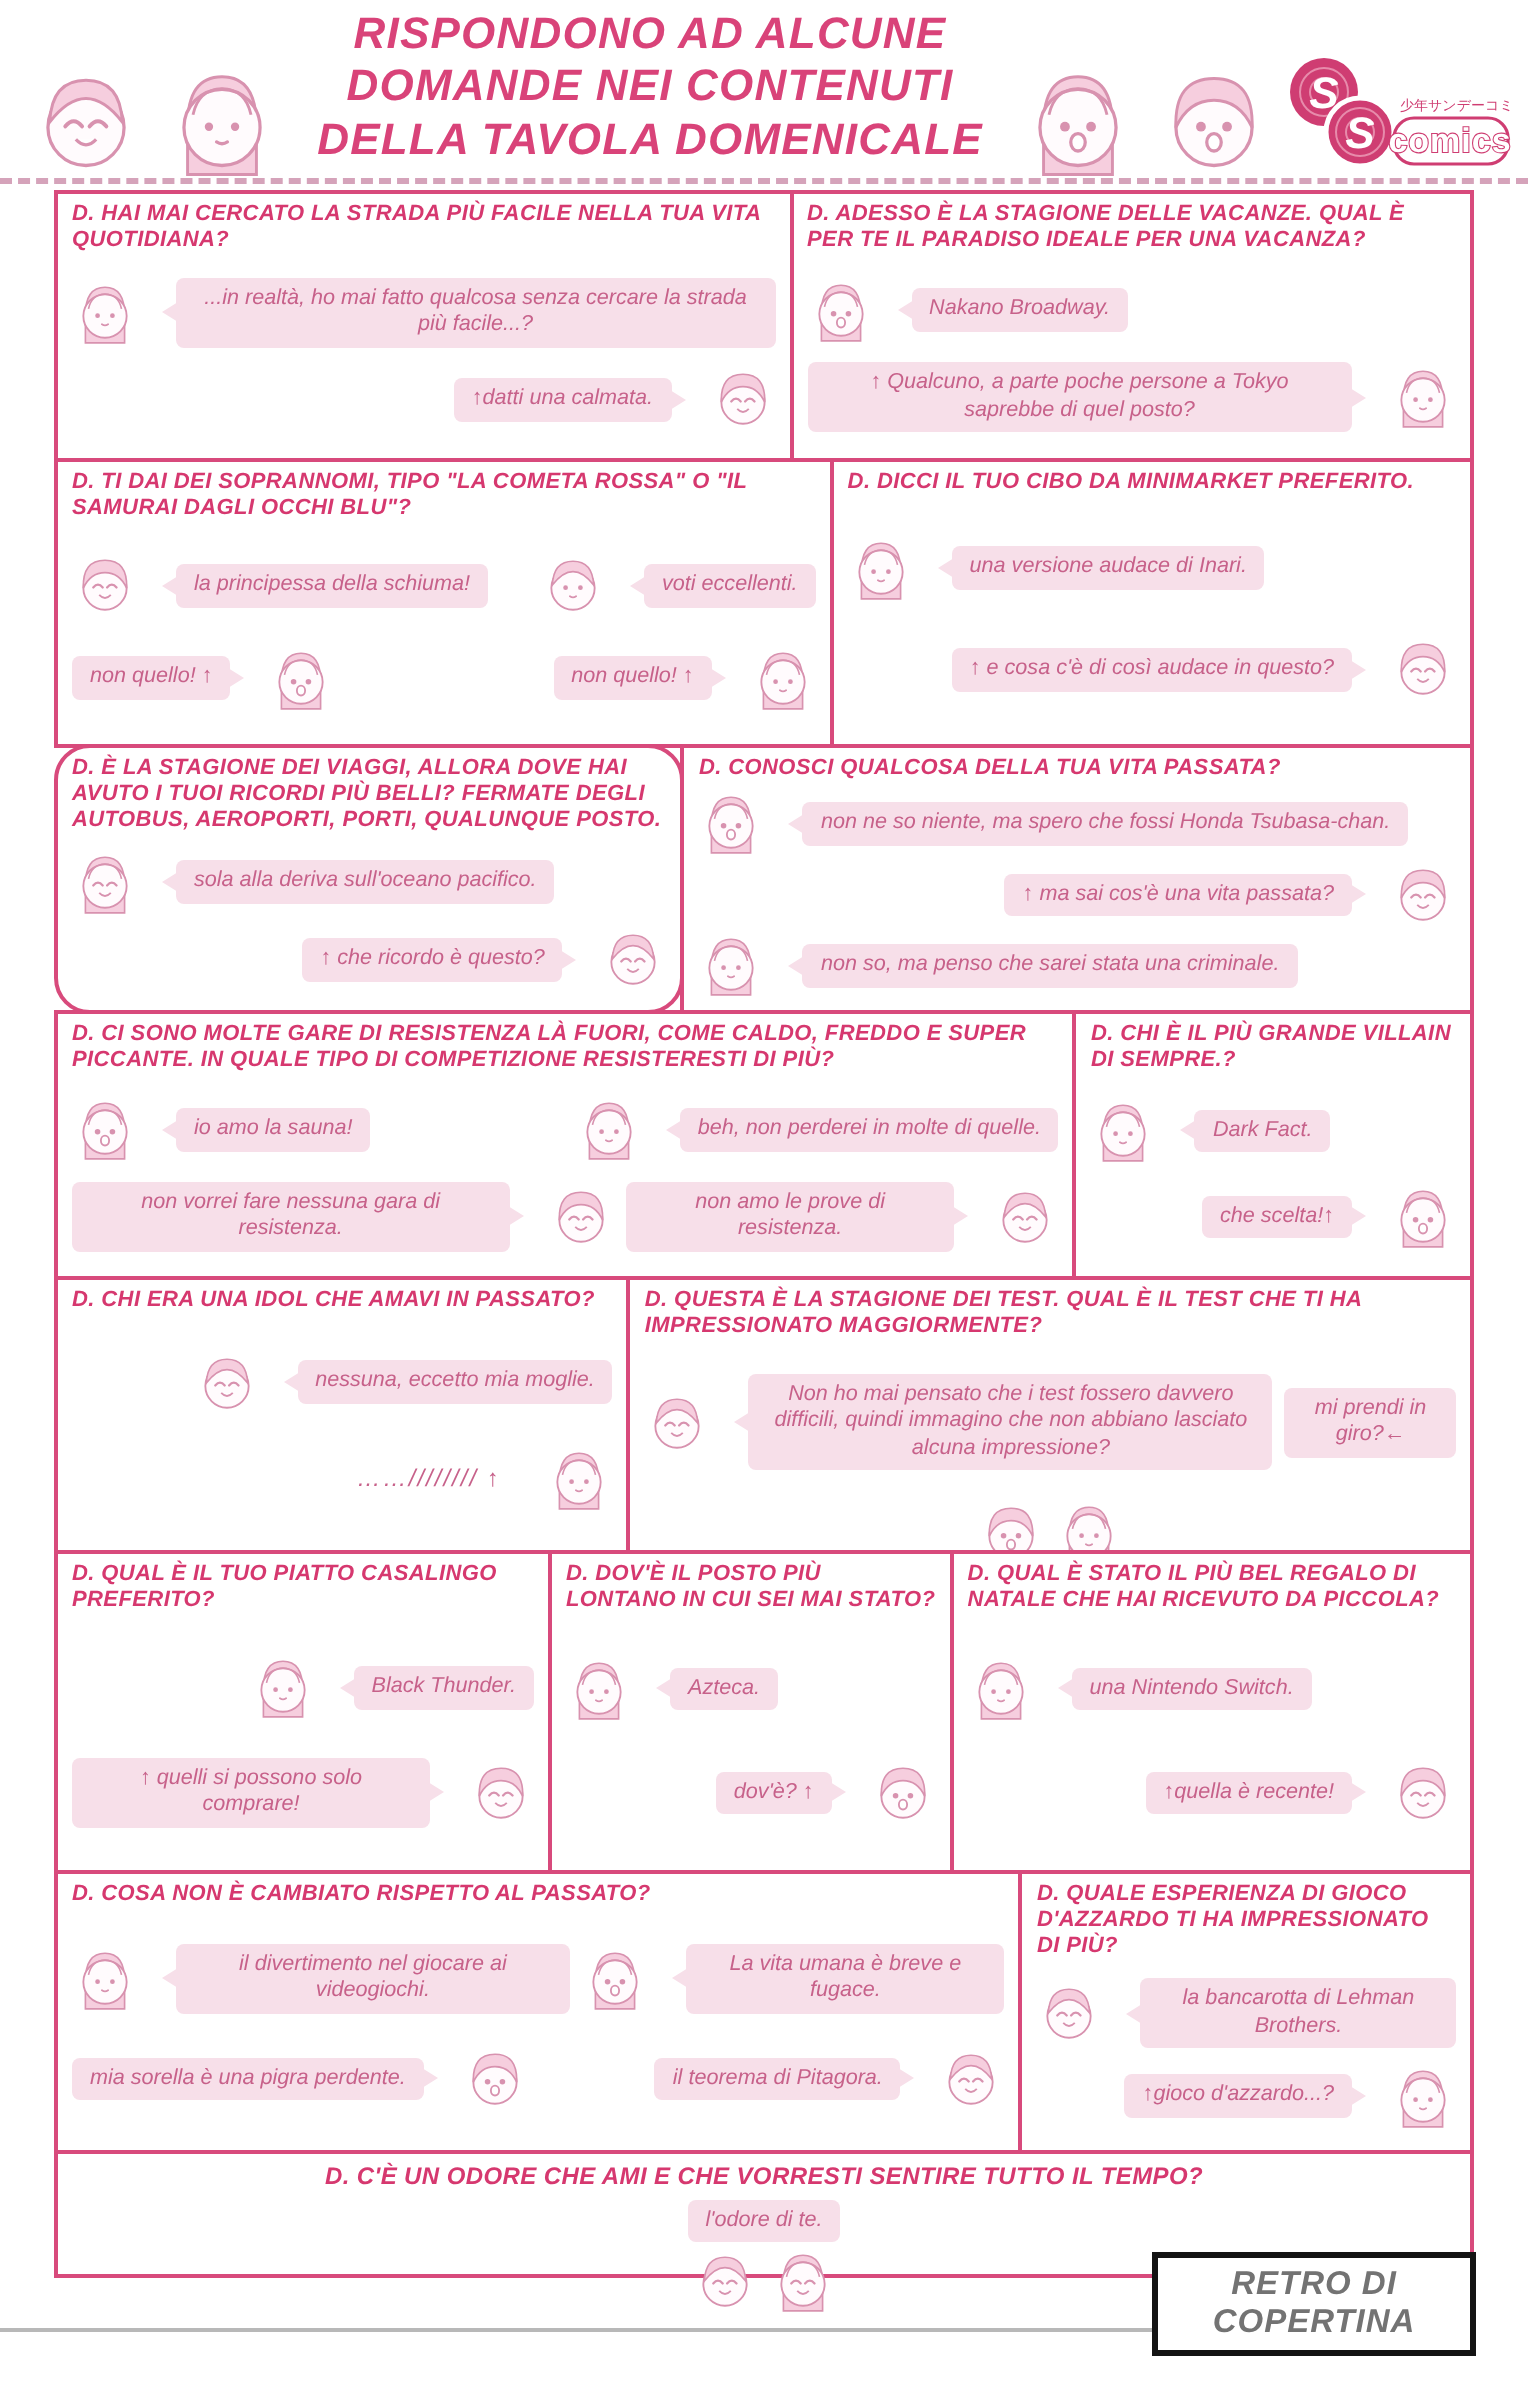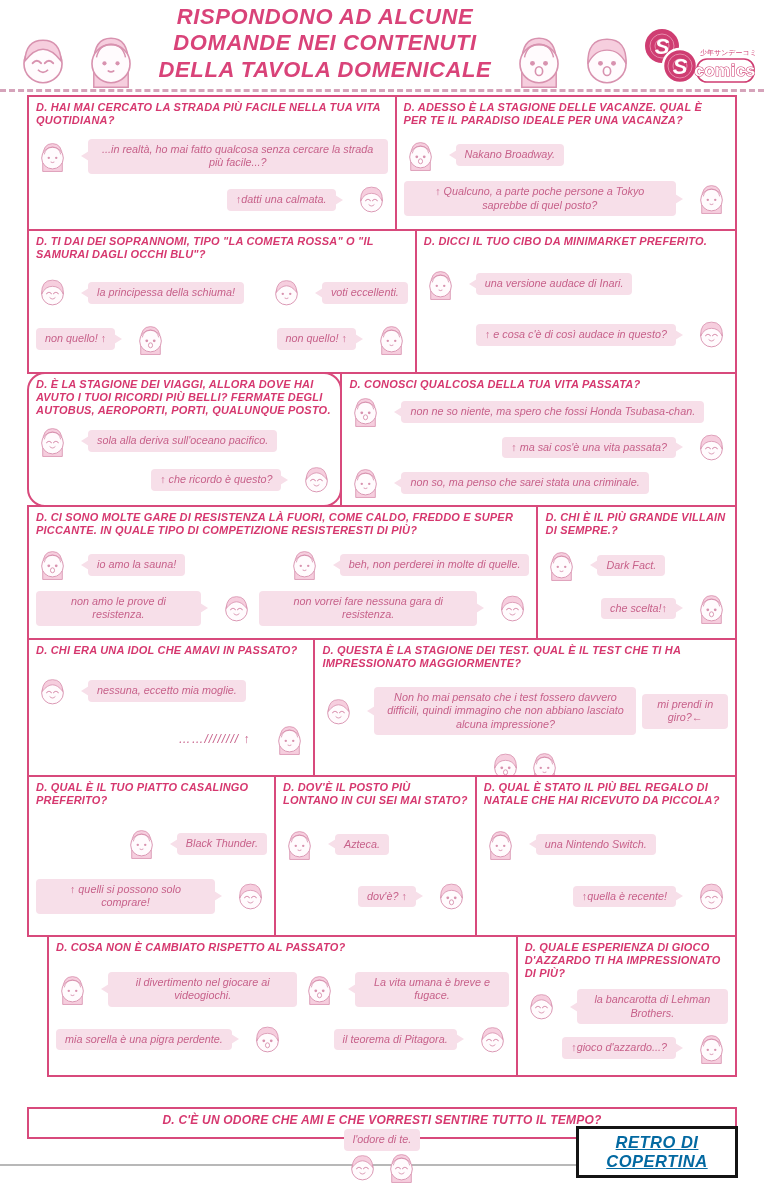--- a/index.html
+++ b/index.html
@@ -31,22 +31,22 @@
     padding:4px 9px;border-radius:4px;text-align:center;position:relative;max-width:340px;
   }
   .bubble.plain{background:transparent;padding:2px 4px;font-size:12px;letter-spacing:1px}
   .tail-left::before{content:"";position:absolute;left:-7px;top:50%;margin-top:-5px;border-style:solid;border-width:5px 8px 5px 0;border-color:transparent #f7dfe9 transparent transparent}
   .tail-right::after{content:"";position:absolute;right:-7px;top:50%;margin-top:-5px;border-style:solid;border-width:5px 0 5px 8px;border-color:transparent transparent transparent #f7dfe9}
   .faces-only{margin-bottom:-26px;position:relative;z-index:2}
   
   .gray-line{position:absolute;top:1164px;left:0;width:579px;height:2px;background:#b8b8b8}
   .retro{
     position:absolute;right:26px;top:1126px;width:162px;border:3px solid #141414;background:#fff;
-    color:#0369a1;font-weight:bold;font-style:italic;font-size:16.5px;line-height:1.15;
-    text-align:center;padding:4px 2px;box-sizing:border-box;letter-spacing:.5px;text-decoration:underline;
+    color:#737373;font-weight:bold;font-style:italic;font-size:16.5px;line-height:1.15;
+    text-align:center;padding:4px 2px;box-sizing:border-box;letter-spacing:.5px;
   }
 </style>
 </head>
 <body>
 
 <div class="header">
   <div class="hfaces">
       <span class="avatar"><svg width="58" height="58" viewBox="0 0 32 32">
           <circle cx="16" cy="17.5" r="10.5" fill="#fffbfd" stroke="#d892af" stroke-width="0.9"></circle>
           <path d="M6 16 Q6.5 4.5 16 4.5 Q25.5 4.5 26 16 Q21 9.5 16 9.5 Q11 9.5 6 16 Z" fill="#f6cede" stroke="#d892af" stroke-width="0.8"></path>
@@ -342,33 +342,33 @@
                   <path d="M8 14 Q9.5 7 16 6.8 Q22.5 7 24 14" fill="none" stroke="#d892af" stroke-width="0.8"></path>
                   <circle cx="12.4" cy="17.3" r="1.15" fill="#d892af"></circle>
                   <circle cx="19.6" cy="17.3" r="1.15" fill="#d892af"></circle>
                   <path d="M14.5 21.5 q1.5 1 3 0" fill="none" stroke="#d892af" stroke-width="0.9" stroke-linecap="round"></path>
                 </svg></span>
               <span class="bubble tail-left">beh, non perderei in molte di quelle.</span>
             </div>
           </div>
           <div class="bline" style="justify-content: space-between;">
             <div class="cell">
+              <span class="bubble tail-right">non vorrei fare nessuna gara di resistenza.</span>
+              <span class="avatar"><svg width="33" height="33" viewBox="0 0 32 32">
+                  <circle cx="16" cy="17.5" r="10.5" fill="#fffbfd" stroke="#d892af" stroke-width="0.9"></circle>
+                  <path d="M5.5 17.5 Q5 4 16 4 Q27 4 26.5 17.5 Q23 10 16 10 Q9 10 5.5 17.5 Z" fill="#f6cede" stroke="#d892af" stroke-width="0.8"></path>
+                  <path d="M10.3 17.2 q2.3 -2.8 4.6 0 M17 17.2 q2.3 -2.8 4.6 0" fill="none" stroke="#d892af" stroke-width="1.1" stroke-linecap="round"></path>
+                  <path d="M13.2 20.8 q2.8 3 5.6 0" fill="#ffffff" stroke="#d892af" stroke-width="0.9"></path>
+                </svg></span>
+            </div>
+            <div class="cell">
               <span class="bubble tail-right">non amo le prove di resistenza.</span>
               <span class="avatar"><svg width="33" height="33" viewBox="0 0 32 32">
                   <circle cx="16" cy="17.5" r="10.5" fill="#fffbfd" stroke="#d892af" stroke-width="0.9"></circle>
                   <path d="M6 16 Q6.5 4.5 16 4.5 Q25.5 4.5 26 16 Q21 9.5 16 9.5 Q11 9.5 6 16 Z" fill="#f6cede" stroke="#d892af" stroke-width="0.8"></path>
-                  <path d="M10.3 17.2 q2.3 -2.8 4.6 0 M17 17.2 q2.3 -2.8 4.6 0" fill="none" stroke="#d892af" stroke-width="1.1" stroke-linecap="round"></path>
-                  <path d="M13.2 20.8 q2.8 3 5.6 0" fill="#ffffff" stroke="#d892af" stroke-width="0.9"></path>
-                </svg></span>
-            </div>
-            <div class="cell">
-              <span class="bubble tail-right">non vorrei fare nessuna gara di resistenza.</span>
-              <span class="avatar"><svg width="33" height="33" viewBox="0 0 32 32">
-                  <circle cx="16" cy="17.5" r="10.5" fill="#fffbfd" stroke="#d892af" stroke-width="0.9"></circle>
-                  <path d="M5.5 17.5 Q5 4 16 4 Q27 4 26.5 17.5 Q23 10 16 10 Q9 10 5.5 17.5 Z" fill="#f6cede" stroke="#d892af" stroke-width="0.8"></path>
                   <path d="M10.3 17.2 q2.3 -2.8 4.6 0 M17 17.2 q2.3 -2.8 4.6 0" fill="none" stroke="#d892af" stroke-width="1.1" stroke-linecap="round"></path>
                   <path d="M13.2 20.8 q2.8 3 5.6 0" fill="#ffffff" stroke="#d892af" stroke-width="0.9"></path>
                 </svg></span>
             </div>
           </div>
         </div>
       </section>
       <section class="panel" style="flex: 27 1 0%;">
         <div class="q">D. CHI È IL PIÙ GRANDE VILLAIN DI SEMPRE.?</div>
         <div class="pbody">
@@ -398,21 +398,21 @@
                 </svg></span>
             </div>
           </div>
         </div>
       </section>
     </div>
     <div class="prow" style="height: 139px;">
       <section class="panel" style="flex: 40 1 0%;">
         <div class="q">D. CHI ERA UNA IDOL CHE AMAVI IN PASSATO?</div>
         <div class="pbody">
-          <div class="bline" style="justify-content: flex-start;">
+          <div class="bline" style="justify-content: flex-end;">
             <div class="cell">
               <span class="avatar"><svg width="33" height="33" viewBox="0 0 32 32">
                   <circle cx="16" cy="17.5" r="10.5" fill="#fffbfd" stroke="#d892af" stroke-width="0.9"></circle>
                   <path d="M6 16 Q6.5 4.5 16 4.5 Q25.5 4.5 26 16 Q21 9.5 16 9.5 Q11 9.5 6 16 Z" fill="#f6cede" stroke="#d892af" stroke-width="0.8"></path>
                   <path d="M10.3 17.2 q2.3 -2.8 4.6 0 M17 17.2 q2.3 -2.8 4.6 0" fill="none" stroke="#d892af" stroke-width="1.1" stroke-linecap="round"></path>
                   <path d="M13.2 20.8 q2.8 3 5.6 0" fill="#ffffff" stroke="#d892af" stroke-width="0.9"></path>
                 </svg></span>
               <span class="bubble tail-left">nessuna, eccetto mia moglie.</span>
             </div>
           </div>
@@ -555,21 +555,21 @@
                   <circle cx="16" cy="17.5" r="10.5" fill="#fffbfd" stroke="#d892af" stroke-width="0.9"></circle>
                   <path d="M5.5 17.5 Q5 4 16 4 Q27 4 26.5 17.5 Q23 10 16 10 Q9 10 5.5 17.5 Z" fill="#f6cede" stroke="#d892af" stroke-width="0.8"></path>
                   <path d="M10.3 17.2 q2.3 -2.8 4.6 0 M17 17.2 q2.3 -2.8 4.6 0" fill="none" stroke="#d892af" stroke-width="1.1" stroke-linecap="round"></path>
                   <path d="M13.2 20.8 q2.8 3 5.6 0" fill="#ffffff" stroke="#d892af" stroke-width="0.9"></path>
                 </svg></span>
             </div>
           </div>
         </div>
       </section>
     </div>
-    <div class="prow" style="height: 142px; margin-left: 20px;">
+    <div class="prow" style="height: 142px;">
       <section class="panel" style="flex: 69 1 0%;">
         <div class="q">D. COSA NON È CAMBIATO RISPETTO AL PASSATO?</div>
         <div class="pbody">
           <div class="bline" style="justify-content: space-between;">
             <div class="cell">
               <span class="avatar"><svg width="33" height="33" viewBox="0 0 32 32">
                   <path d="M6.5 17 Q6.5 3.5 16 3.5 Q25.5 3.5 25.5 17 L25.5 30.5 L6.5 30.5 Z" fill="#f6cede" stroke="#d892af" stroke-width="0.8"></path>
                   <circle cx="16" cy="17.5" r="10.5" fill="#fffbfd" stroke="#d892af" stroke-width="0.9"></circle>
                   <path d="M8 14 Q9.5 7 16 6.8 Q22.5 7 24 14" fill="none" stroke="#d892af" stroke-width="0.8"></path>
                   <circle cx="12.4" cy="17.3" r="1.15" fill="#d892af"></circle>
@@ -637,21 +637,21 @@
                   <circle cx="12.4" cy="17.3" r="1.15" fill="#d892af"></circle>
                   <circle cx="19.6" cy="17.3" r="1.15" fill="#d892af"></circle>
                   <path d="M14.5 21.5 q1.5 1 3 0" fill="none" stroke="#d892af" stroke-width="0.9" stroke-linecap="round"></path>
                 </svg></span>
             </div>
           </div>
         </div>
       </section>
     </div>
     <div class="prow" style="height: 64px;">
-      <section class="panel center" style="flex: 100 1 0%; margin-top: 32px;">
+      <section class="panel center" style="flex: 100 1 0%;">
         <div class="q">D. C'È UN ODORE CHE AMI E CHE VORRESTI SENTIRE TUTTO IL TEMPO?</div>
         <div class="pbody">
           <div class="bline" style="justify-content: center;">
             <div class="cell">
               <span class="bubble">l'odore di te.</span>
             </div>
           </div>
           <div class="bline faces-only" style="justify-content: center;">
             <div class="cell">
               <span class="avatar"><svg width="33" height="33" viewBox="0 0 32 32">

